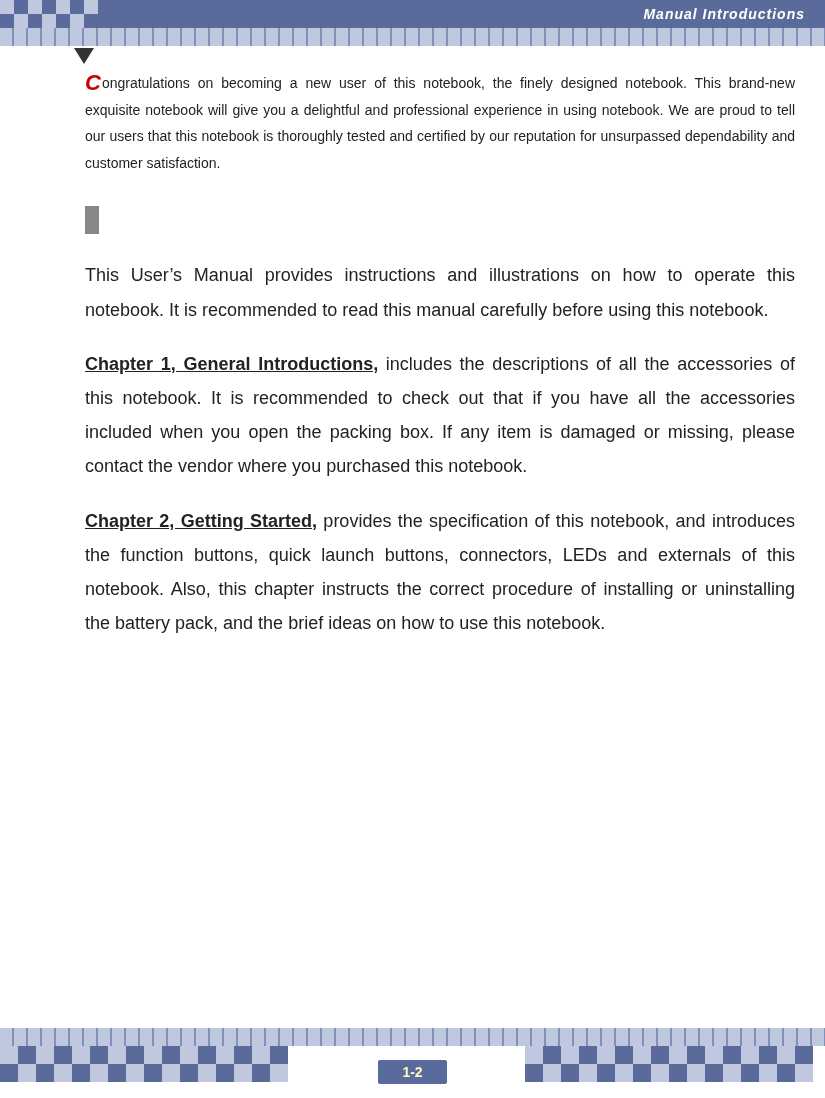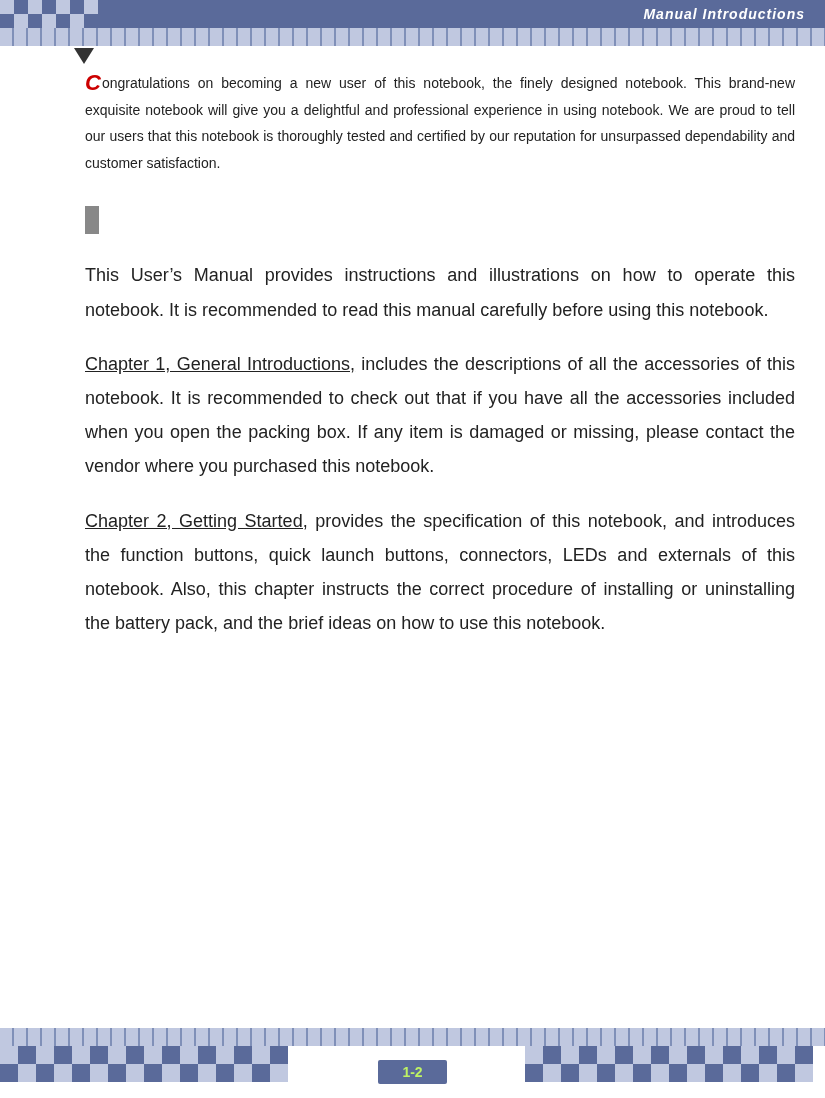--- a/index.html
+++ b/index.html
@@ -110,21 +110,21 @@
 
     
     .body-paragraph {
       margin-bottom: 20px;
       font-size: 18px;
       line-height: 1.9;
       text-align: justify;
     }
 
     .chapter-ref {
-      font-weight: normal;
+      font-weight: bold;
       text-decoration: underline;
     }
 
     
     .strip-bottom {
       position: absolute;
       bottom: 52px;
       left: 0;
       right: 0;
       height: 18px;
@@ -144,21 +144,21 @@
       left: 0;
       right: 0;
       height: 52px;
       display: flex;
       align-items: center;
       justify-content: center;
     }
 
     .page-number-box {
       background: #5a6a9a;
-      color: #bef264;
+      color: #fef9c3;
       font-size: 14px;
       font-weight: bold;
       padding: 4px 24px;
       border-radius: 2px;
     }
   </style>
 </head>
 <body>
 
 <div class="header-bar">

